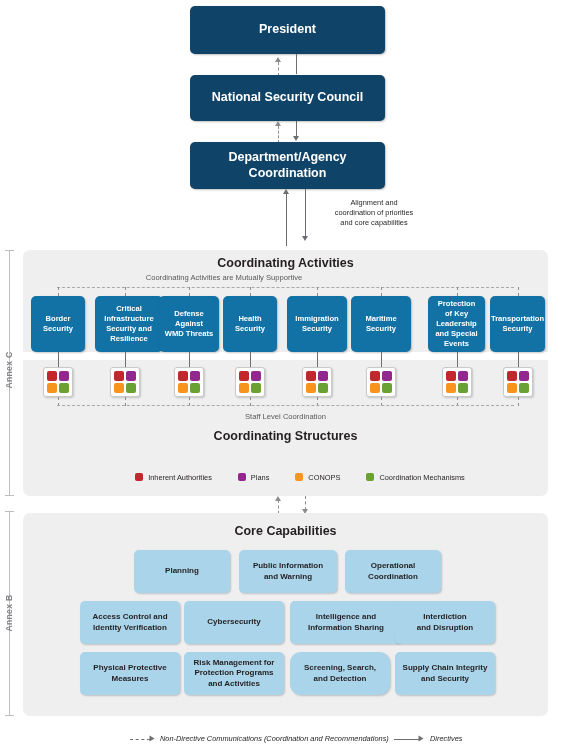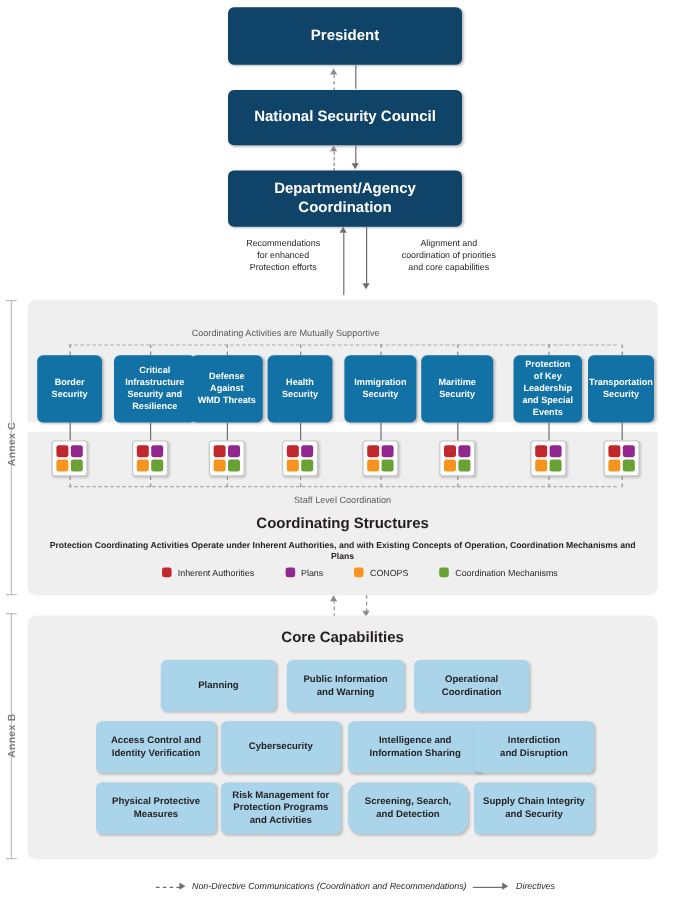--- a/index.html
+++ b/index.html
@@ -98,38 +98,36 @@
   <div class="abs navy" style="left:190px;top:142px;width:195px;height:47px;">
     <span style="white-space:pre-line;">Department/Agency
 Coordination</span>
   </div>
 
   <div class="abs vline" style="left:286px;top:194px;height:52px;"></div>
   <div class="abs arrow-up" style="left:283px;top:189px;"></div>
   <div class="abs vline" style="left:305px;top:189px;height:49px;"></div>
   <div class="abs arrow-dn" style="left:302px;top:236px;"></div>
 
-  <div class="abs edgelabel" style="left:190px;top:198px;width:92px;white-space:pre-line;">Recommendations
-for enhanced
-Protection efforts</div>
   <div class="abs edgelabel" style="left:311px;top:198px;width:126px;white-space:pre-line;">Alignment and
 coordination of priorities
 and core capabilities</div>
 
   <div class="abs brk-v" style="left:9px;top:250px;height:246px;"></div>
   <div class="abs brk-h" style="left:5px;top:250px;"></div>
   <div class="abs brk-h" style="left:5px;top:495px;"></div>
   <div class="abs" style="left:-17px;top:360px;width:52px;height:20px;display:flex;align-items:center;justify-content:center;">
     <span class="annex-label">Annex C</span>
   </div>
 
   <div class="abs panel" style="left:23px;top:250px;width:525px;height:246px;"></div>
   <div class="abs whiteband" style="left:23px;top:352px;width:525px;height:8px;"></div>
 
-  <div class="abs sub-note" style="left:23px;top:273px;width:430px;">Coordinating Activities are Mutually Supportive</div>
+  <div class="abs sect-title" style="left:23px;top:256px;width:525px;">Coordinating Activities</div>
+  <div class="abs sub-note" style="left:9px;top:273px;width:430px;">Coordinating Activities are Mutually Supportive</div>
 
   <div class="abs hdash" style="left:57px;top:287px;width:457px;"></div>
   <div class="abs" id="ca-stems-top" style="left:0;top:0;width:563px;height:0;">
       <div class="abs vdash" style="left: 58px; top: 287px; height: 9px;"></div>
       <div class="abs vdash" style="left: 125px; top: 287px; height: 9px;"></div>
       <div class="abs vdash" style="left: 189px; top: 287px; height: 9px;"></div>
       <div class="abs vdash" style="left: 250px; top: 287px; height: 9px;"></div>
       <div class="abs vdash" style="left: 317px; top: 287px; height: 9px;"></div>
       <div class="abs vdash" style="left: 381px; top: 287px; height: 9px;"></div>
       <div class="abs vdash" style="left: 456.5px; top: 287px; height: 9px;"></div>
@@ -241,21 +239,20 @@
         <div class="sq" style="background: rgb(247, 148, 30);"></div>
         <div class="sq" style="background: rgb(105, 161, 53);"></div>
       </div>
       <div class="abs vdash" style="left: 517.5px; top: 397px; height: 9px;"></div>
     </div>
 
   <div class="abs hdash" style="left:57px;top:405px;width:457px;"></div>
   <div class="abs sect-title" style="left:23px;top:429px;width:525px;">Coordinating Structures</div>
 
   <div class="abs sub-note" style="left:23px;top:412px;width:525px;">Staff Level Coordination</div>
-  <div class="abs struct-note" style="left:38px;top:450px;width:495px;">Protection Coordinating Activities Operate under Inherent Authorities, and with Existing Concepts of Operation, Coordination Mechanisms and Plans</div>
 
   <div class="abs legend-row" id="structures-legend" style="left:23px;top:470px;width:554px;height:14px;">
       <div class="legend-item">
         <span class="legend-sw" style="background: rgb(193, 39, 45);"></span>
         <span class="legend-tx">Inherent Authorities</span>
       </div>
       <div class="legend-item">
         <span class="legend-sw" style="background: rgb(146, 39, 143);"></span>
         <span class="legend-tx">Plans</span>
       </div>

